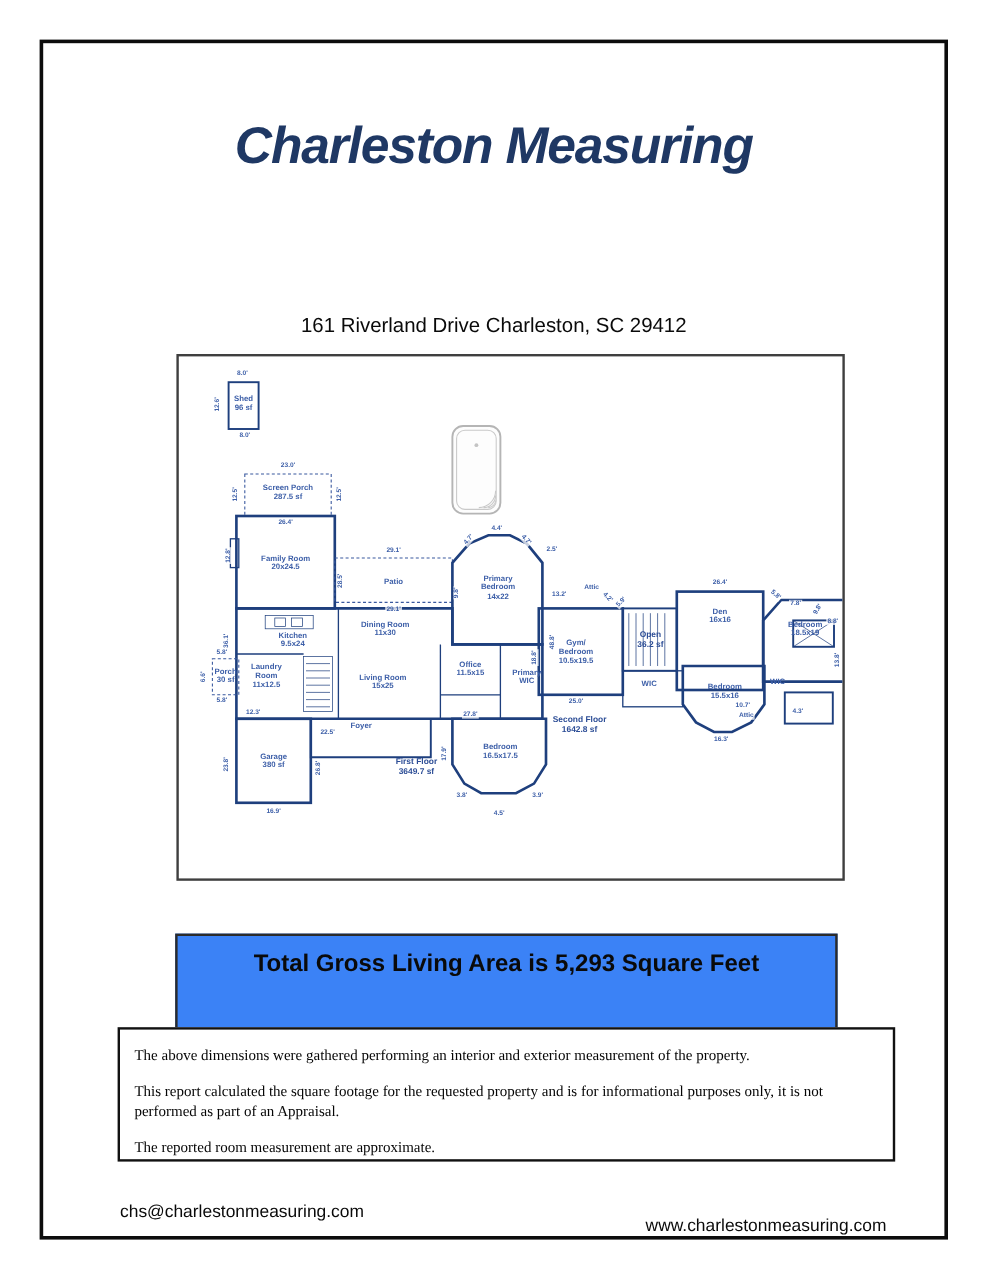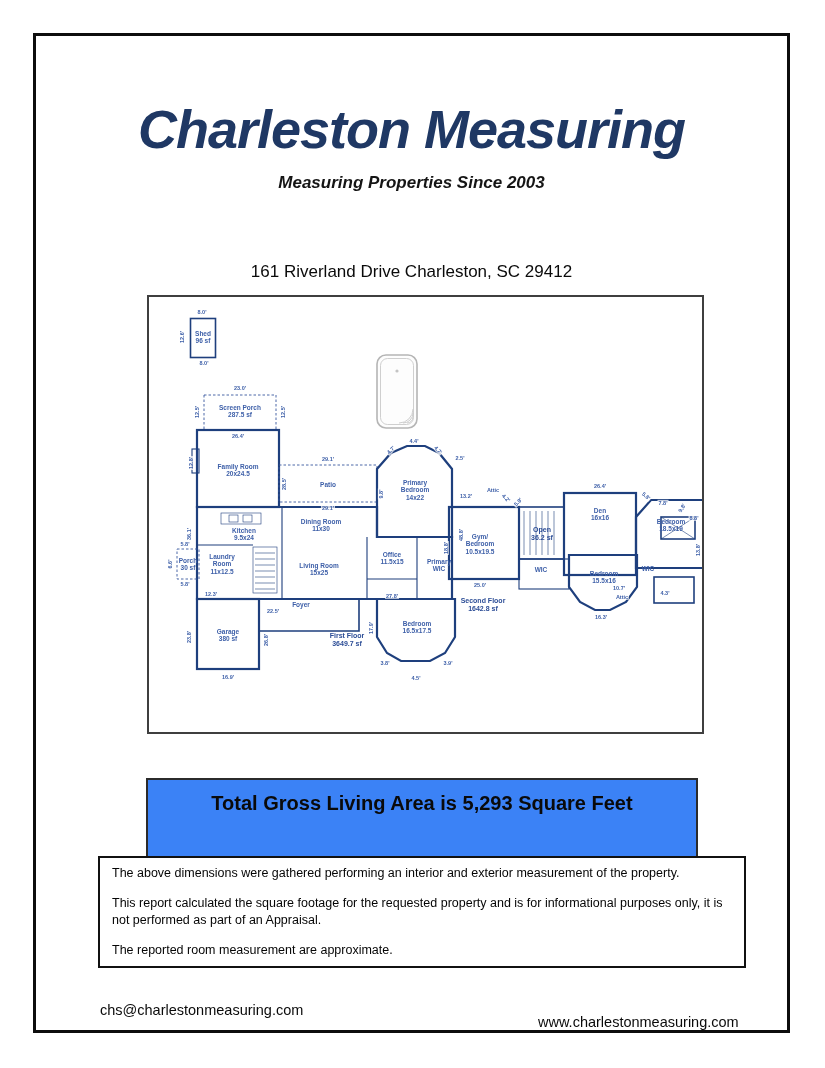--- a/index.html
+++ b/index.html
@@ -6,21 +6,21 @@
   body{
     width:825px;height:1068px;position:relative;background:#ffffff;
     font-family:"Liberation Sans", sans-serif;color:#111;overflow:hidden;
   }
   .page-frame{
     position:absolute;left:33px;top:33px;width:751px;height:994px;
     border:3px solid #0d0d0d;background:#fff;
   }
   .brand-title{
     position:absolute;left:0;right:0;top:62px;text-align:center;
-    font-size:54px;font-weight:bold;font-style:italic;color:#1f3864;
+    font-size:43px;font-weight:bold;font-style:italic;color:#1f3864;
     letter-spacing:-1px;
   }
   .tagline{
     position:absolute;left:0;right:0;top:137px;text-align:center;
     font-size:17px;font-weight:bold;font-style:italic;color:#151515;
   }
   .section-heading{
     position:absolute;left:0;right:0;top:178px;text-align:center;
     font-size:21px;font-weight:bold;color:#000;
   }
@@ -51,34 +51,34 @@
   .pool-in{fill:none;stroke:#c9c9c9;stroke-width:0.9;}
   .total-box{
     position:absolute;left:110px;top:742px;width:548px;height:96px;
     border:2px solid #2b2b2b;background:#3b82f6;
   }
   .total-text{
     margin-top:12px;text-align:center;font-size:20px;font-weight:bold;color:#0a0a0a;
   }
   .disclaimer-box{
     position:absolute;left:62px;top:820px;width:648px;height:112px;
-    border:2px solid #111;background:#fff;padding:0 12px;box-sizing:border-box;
+    border:2px solid #111;background:#fff;padding:6px 12px;box-sizing:border-box;
     z-index:5;
+    font-family:Liberation Serif, serif;
   }
   .disclaimer-box p{font-size:12.5px;line-height:1.3;margin:7px 0 14px 0;color:#050505;}
   .footer-email{position:absolute;left:64px;top:966px;font-size:14.5px;color:#0a0a0a;}
   .footer-web{position:absolute;left:502px;top:966px;font-size:14.5px;color:#0a0a0a;margin-top:12px;}
 </style>
 </head>
 <body>
 
 <div class="page-frame">
 
   <div class="brand-title">Charleston Measuring</div>
-  <div class="tagline">Measuring Properties Since 2003</div>
   <div class="address">161 Riverland Drive Charleston, SC 29412</div>
 
   <div class="plan-box">
     <svg width="553" height="435" viewBox="0 0 553 435">
 
       <rect class="wall-med" x="41.5" y="21.5" width="25" height="39"></rect>
 
       <rect class="pool" x="228" y="58" rx="9" width="40" height="73"></rect>
       <rect class="pool-in" x="231.5" y="61.5" rx="7" width="33" height="66"></rect>
       <circle cx="248" cy="74" r="1.6" fill="#c4c4c4"></circle>

